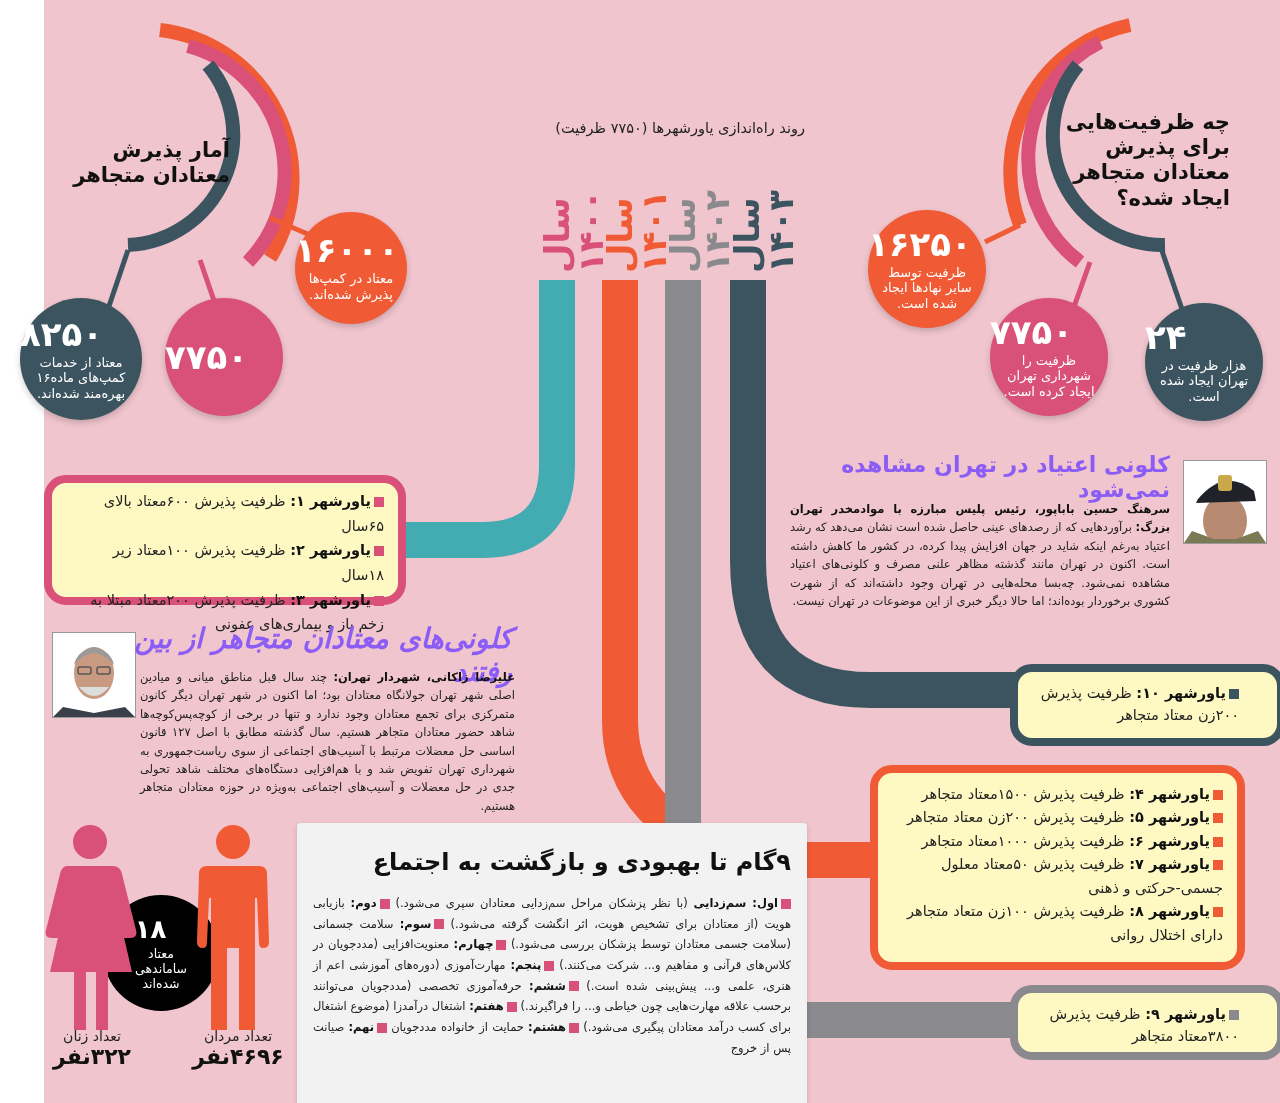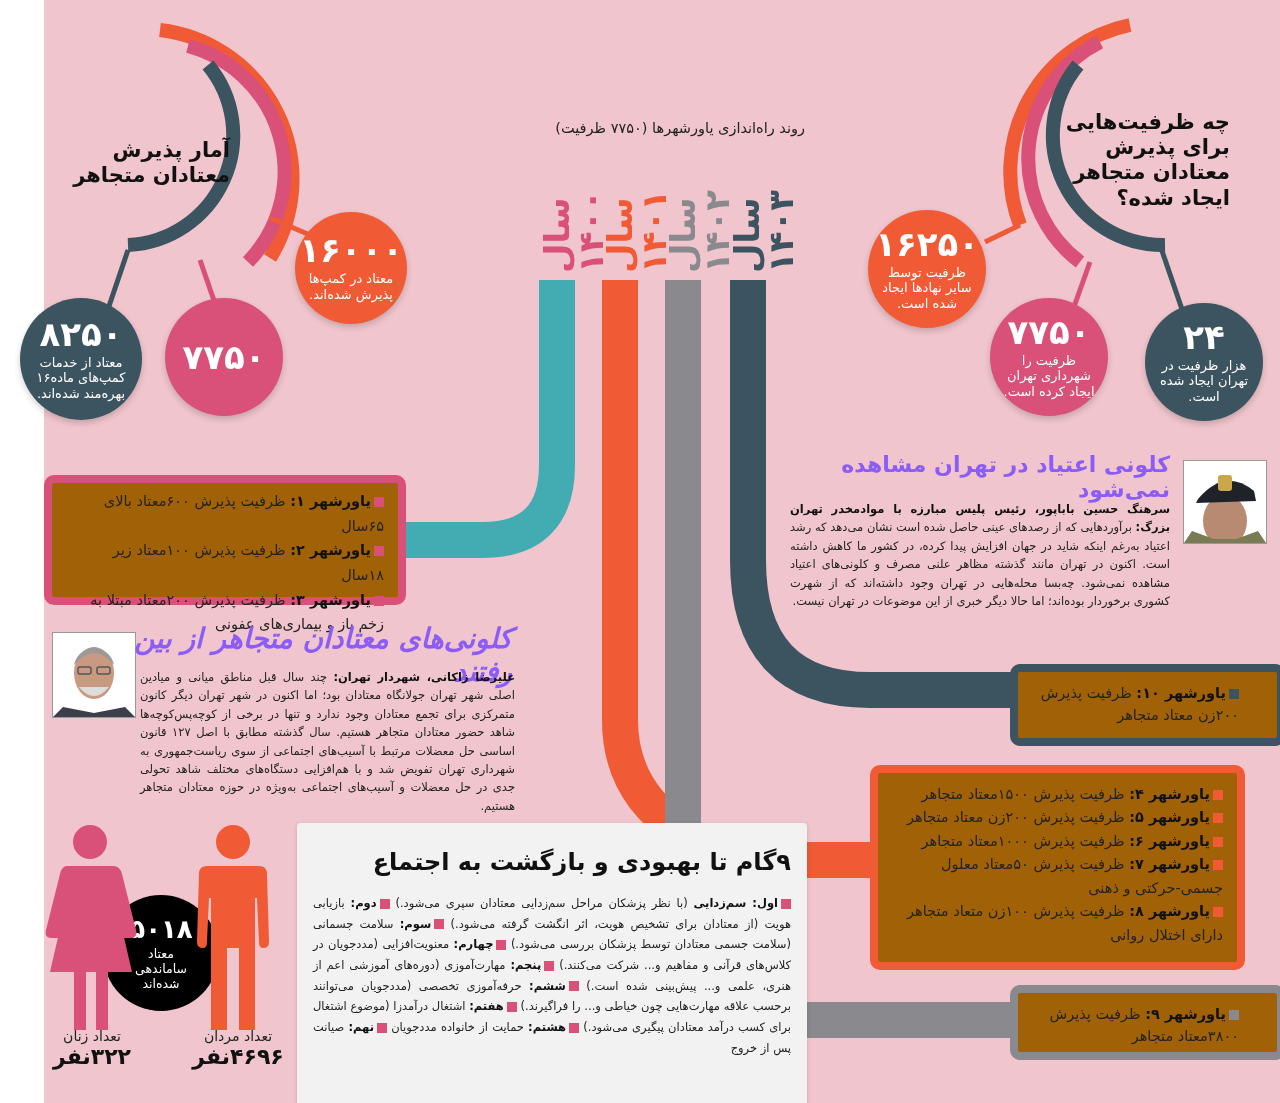--- a/index.html
+++ b/index.html
@@ -1,25 +1,25 @@
 <!DOCTYPE html>
 <html><head>
 <meta charset="utf-8">
 <style>
   html,body{margin:0;padding:0;}
   body{width:1280px;height:1103px;background:#ffffff;position:relative;overflow:hidden;font-family:"DejaVu Sans",sans-serif;}
   .canvas{position:absolute;left:44px;top:0;width:1236px;height:1103px;background:#f0c5cd;}
   .abs{position:absolute;}
   .rtl{direction:rtl;text-align:right;}
-  .circle{position:absolute;border-radius:50%;color:#fff;text-align:center;display:flex;flex-direction:column;align-items:center;justify-content:center;box-shadow:0 3px 6px rgba(0,0,0,.18);direction:rtl;}
+  .circle{position:absolute;border-radius:50%;color:#fff;text-align:center;display:flex;flex-direction:column;align-items:flex-end;justify-content:center;box-shadow:0 3px 6px rgba(0,0,0,.18);direction:rtl;}
   .circle .num{font-size:34px;font-weight:bold;line-height:1;letter-spacing:1px;}
   .circle .txt{font-size:13px;line-height:1.2;margin-top:4px;padding:0 10px;}
   .title-big{font-weight:bold;color:#111;font-size:21px;line-height:1.2;}
   .year-label{position:absolute;writing-mode:vertical-rl;transform:rotate(180deg);font-weight:bold;font-size:34px;line-height:1;}
-  .box{position:absolute;background:#a16207;border-radius:10px;direction:rtl;text-align:right;font-size:14.5px;line-height:1.75;color:#222;box-sizing:border-box;}
+  .box{position:absolute;background:#fef9c3;border-radius:22px;direction:rtl;text-align:right;font-size:14.5px;line-height:1.75;color:#222;box-sizing:border-box;}
   .sq{display:inline-block;width:10px;height:10px;margin-left:3px;vertical-align:middle;}
   .b{font-weight:bold;color:#111;}
   .para{position:absolute;direction:rtl;text-align:justify;font-size:11.5px;line-height:1.6;color:#222;}
   .head-line{position:absolute;direction:rtl;text-align:right;font-weight:bold;font-size:21px;color:#8b5cf6;}
   .photo{position:absolute;background:#fff;border:1px solid #999;overflow:hidden;}
   .count-label{position:absolute;text-align:center;direction:rtl;color:#222;}
 </style>
 </head>
 <body>
 

